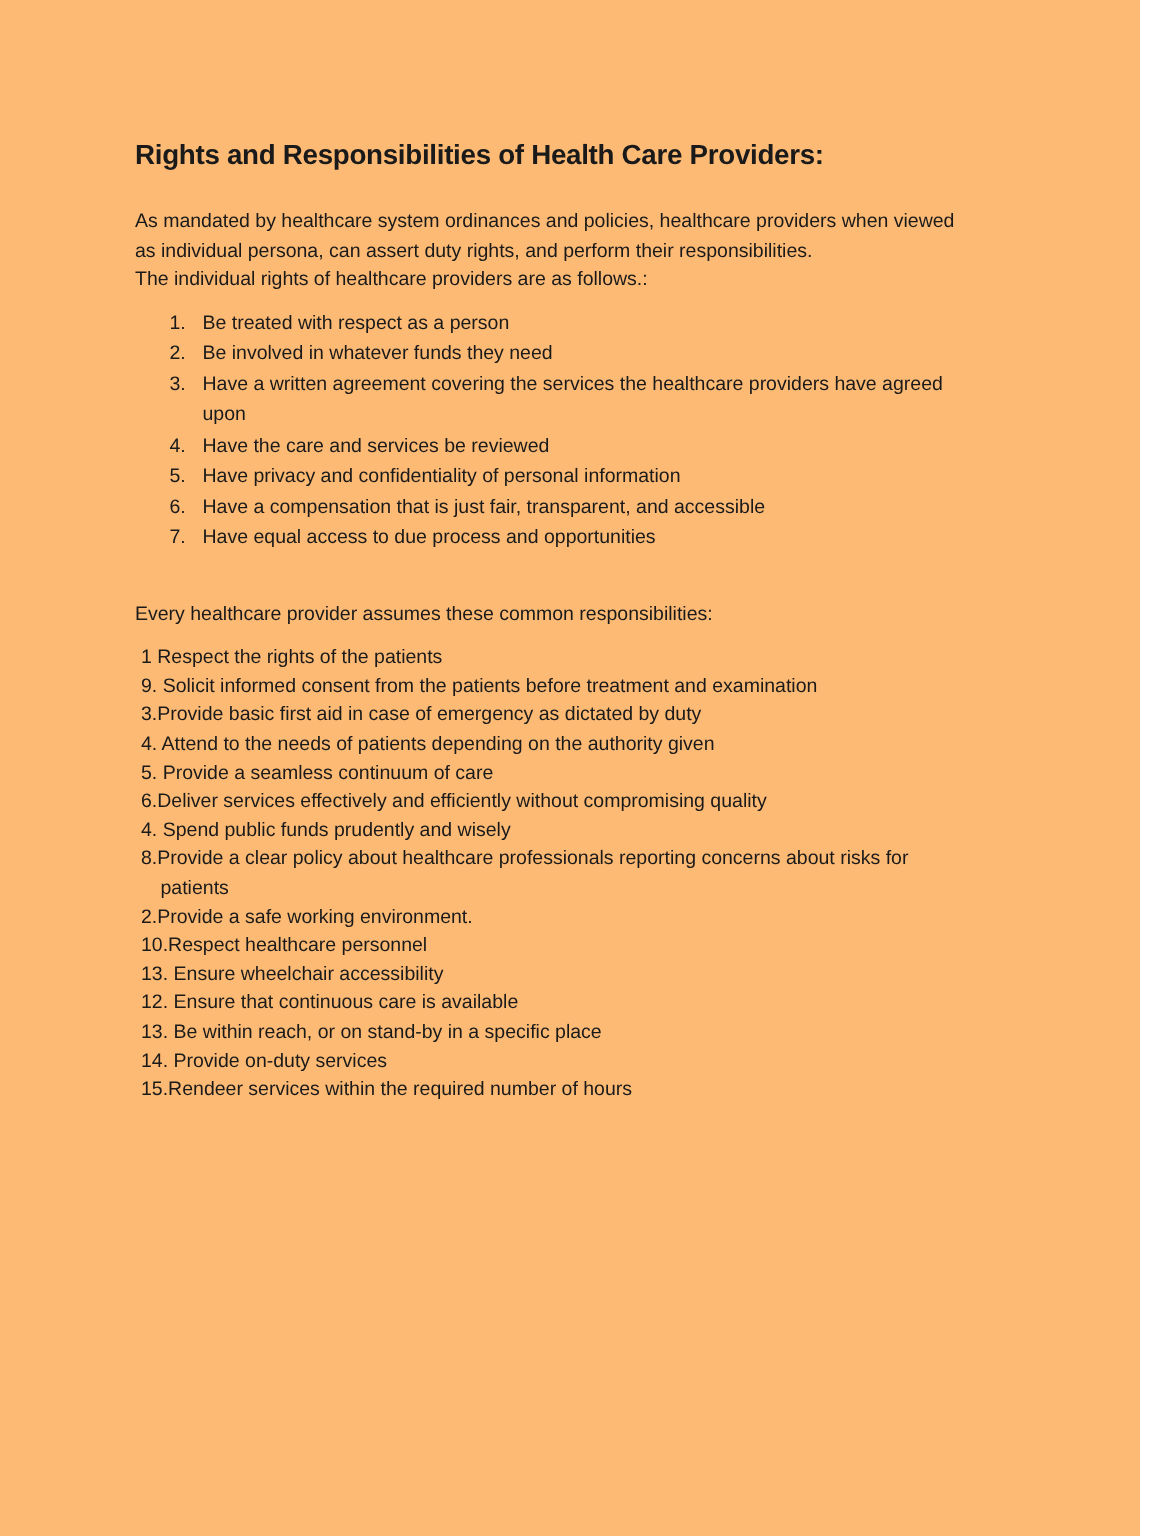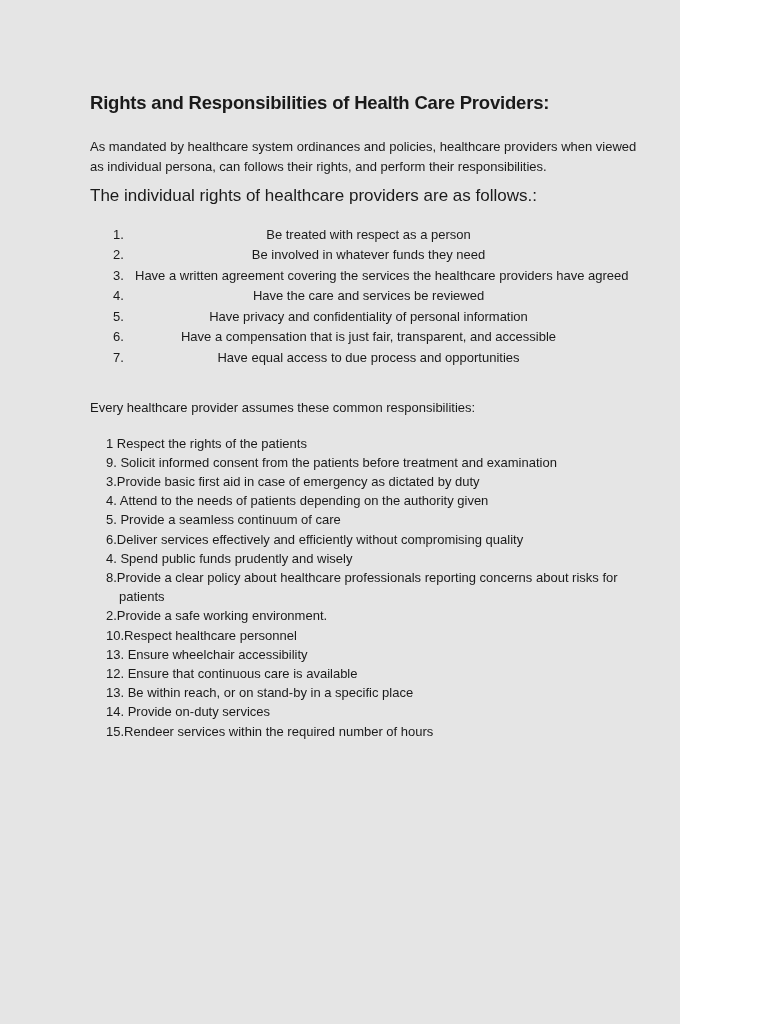--- a/index.html
+++ b/index.html
@@ -10,45 +10,45 @@
   body {
     width: 768px;
     height: 1024px;
     overflow: hidden;
     font-family: "Liberation Sans", sans-serif;
     color: #1a1a1a;
     -webkit-font-smoothing: antialiased;
   }
   .page {
     box-sizing: border-box;
-    width: 680px;
+    width: 760px;
     height: 1024px;
     padding: 90px 78px 0 90px;
-    background: #e5e5e5;
+    background: #fdba74;
   }
   .doc-title {
     font-size: 18.5px;
     line-height: 26px;
     font-weight: bold;
     letter-spacing: -0.2px;
     margin: 0 0 21px 0;
     white-space: nowrap;
   }
   .para {
     font-size: 13px;
-    margin: 0 0 10px 0;
+    margin: 0 0 0 0;
   }
   .para .line {
     line-height: 19.5px;
     white-space: nowrap;
   }
   .rights-heading {
-    font-size: 17px;
+    font-size: 13px;
     line-height: 19.5px;
-    margin: 0 0 19px 0;
+    margin: 0 0 9px 0;
     white-space: nowrap;
   }
   .rights-list {
     margin: 0;
     padding: 0;
   }
   .li {
     display: flex;
     font-size: 13px;
     line-height: 20.5px;
@@ -56,51 +56,50 @@
   .li .num {
     flex: none;
     width: 22px;
     margin-left: 23px;
   }
   .li .li-text {
     width: 540px;
   }
   .li .li-text .tline {
     white-space: nowrap;
-    text-align: center;
   }
   .resp-heading {
     font-size: 13px;
     line-height: 19.5px;
     margin: 30px 0 10px 0;
     white-space: nowrap;
   }
   .resp-list {
-    margin: 16px;
+    margin: 4px;
     padding: 0;
   }
   .resp-line {
     font-size: 13px;
     line-height: 19.2px;
     white-space: nowrap;
   }
   .resp-line.cont {
     padding-left: 13px;
   }
 </style>
 </head>
 <body>
 
 <div class="page">
 
   <h1 class="doc-title">Rights and Responsibilities of Health Care Providers:</h1>
 
   <div class="para">
     <div class="line">As mandated by healthcare system ordinances and policies, healthcare providers when viewed</div>
-    <div class="line">as individual persona, can follows their rights, and perform their responsibilities.</div>
+    <div class="line">as individual persona, can assert duty rights, and perform their responsibilities.</div>
   </div>
 
   <div class="rights-heading">The individual rights of healthcare providers are as follows.:</div>
 
   <div class="rights-list">
     <div class="li">
       <span class="num">1.</span>
       <div class="li-text">
           <div class="tline">Be treated with respect as a person</div>
         </div>
@@ -108,20 +107,21 @@
     <div class="li">
       <span class="num">2.</span>
       <div class="li-text">
           <div class="tline">Be involved in whatever funds they need</div>
         </div>
     </div>
     <div class="li">
       <span class="num">3.</span>
       <div class="li-text">
         <div class="tline">Have a written agreement covering the services the healthcare providers have agreed</div>
+        <div class="tline">upon</div>
       </div>
     </div>
     <div class="li">
       <span class="num">4.</span>
       <div class="li-text">
           <div class="tline">Have the care and services be reviewed</div>
         </div>
     </div>
     <div class="li">
       <span class="num">5.</span>

